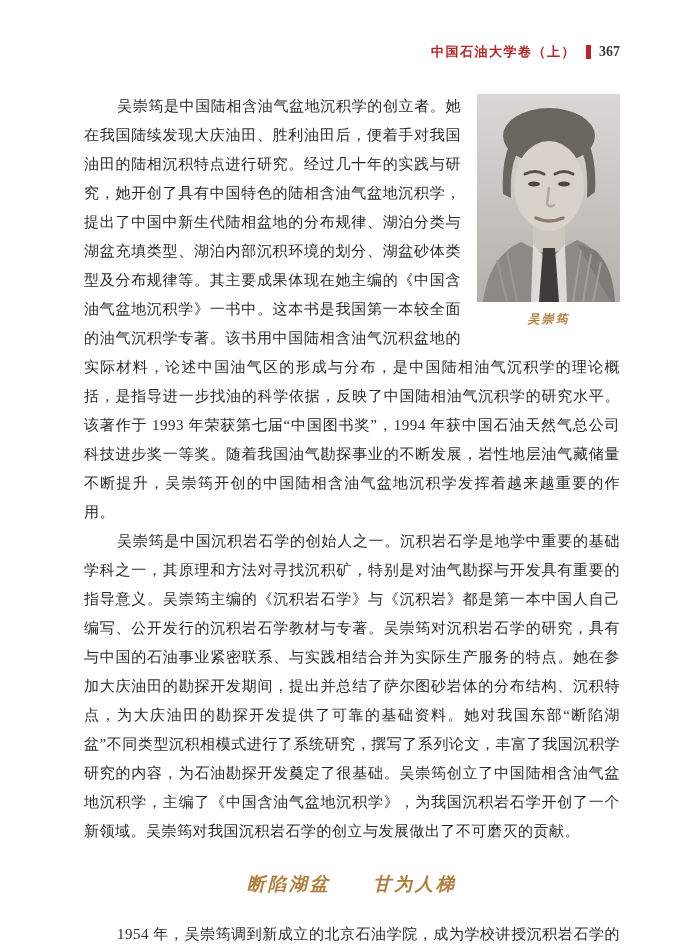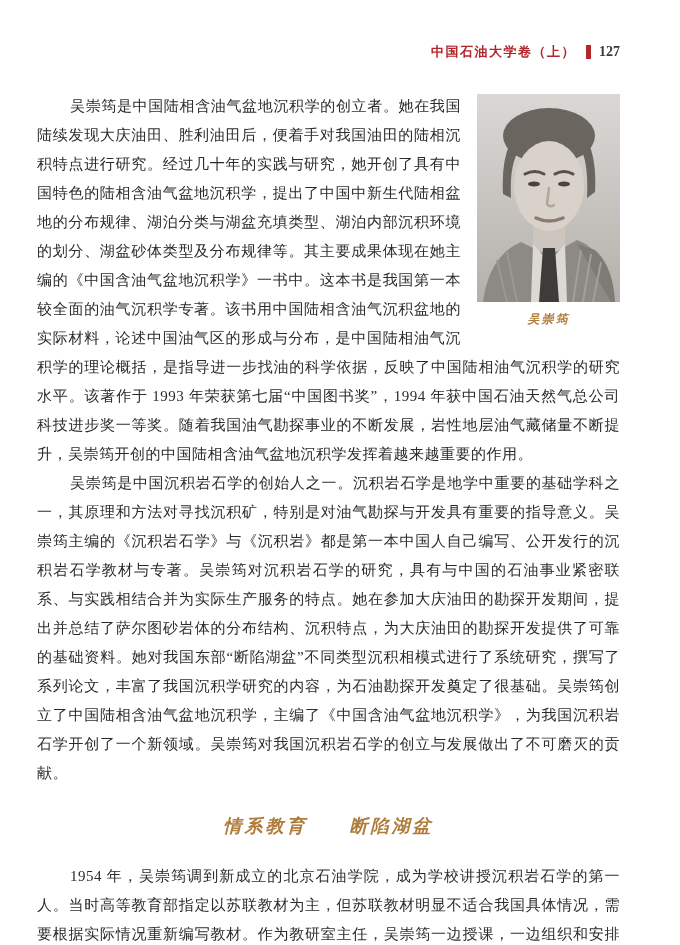--- a/index.html
+++ b/index.html
@@ -9,21 +9,21 @@
   }
   body {
     width: 680px;
     height: 945px;
     font-family: "Liberation Serif", serif;
   }
   .page {
     box-sizing: border-box;
     width: 680px;
     height: 945px;
-    padding: 44px 60px 0 37px;
+    padding: 44px 60px 0 84px;
     overflow: hidden;
     background: #ffffff;
   }
   
   .running-header {
     display: flex;
     justify-content: flex-end;
     align-items: center;
     height: 16px;
     margin-bottom: 32px;
@@ -91,21 +91,21 @@
   }
 </style>
 </head>
 <body>
 
 <div class="page">
 
   <div class="running-header">
     <span class="header-title">中国石油大学卷（上）</span>
     <span class="header-bar"></span>
-    <span class="header-num">127</span>
+    <span class="header-num">367</span>
   </div>
 
   <div class="content">
 
 
     <div class="photo-box">
       <div class="photo">
         <svg viewBox="0 0 143 208" xmlns="http://www.w3.org/2000/svg">
           <defs>
             <linearGradient id="bg" x1="0" y1="0" x2="0" y2="1">
@@ -144,18 +144,18 @@
           <path d="M66 154 L78 154 L82 208 L62 208 Z" fill="#3e3b38"></path>
         </svg>
       </div>
       <div class="photo-caption">吴崇筠</div>
     </div>
 
     <p class="indent">吴崇筠是中国陆相含油气盆地沉积学的创立者。她在我国陆续发现大庆油田、胜利油田后，便着手对我国油田的陆相沉积特点进行研究。经过几十年的实践与研究，她开创了具有中国特色的陆相含油气盆地沉积学，提出了中国中新生代陆相盆地的分布规律、湖泊分类与湖盆充填类型、湖泊内部沉积环境的划分、湖盆砂体类型及分布规律等。其主要成果体现在她主编的《中国含油气盆地沉积学》一书中。这本书是我国第一本较全面的油气沉积学专著。该书用中国陆相含油气沉积盆地的实际材料，论述中国油气区的形成与分布，是中国陆相油气沉积学的理论概括，是指导进一步找油的科学依据，反映了中国陆相油气沉积学的研究水平。该著作于 1993 年荣获第七届“中国图书奖”，1994 年获中国石油天然气总公司科技进步奖一等奖。随着我国油气勘探事业的不断发展，岩性地层油气藏储量不断提升，吴崇筠开创的中国陆相含油气盆地沉积学发挥着越来越重要的作用。</p>
 
     <p class="indent">吴崇筠是中国沉积岩石学的创始人之一。沉积岩石学是地学中重要的基础学科之一，其原理和方法对寻找沉积矿，特别是对油气勘探与开发具有重要的指导意义。吴崇筠主编的《沉积岩石学》与《沉积岩》都是第一本中国人自己编写、公开发行的沉积岩石学教材与专著。吴崇筠对沉积岩石学的研究，具有与中国的石油事业紧密联系、与实践相结合并为实际生产服务的特点。她在参加大庆油田的勘探开发期间，提出并总结了萨尔图砂岩体的分布结构、沉积特点，为大庆油田的勘探开发提供了可靠的基础资料。她对我国东部“断陷湖盆”不同类型沉积相模式进行了系统研究，撰写了系列论文，丰富了我国沉积学研究的内容，为石油勘探开发奠定了很基础。吴崇筠创立了中国陆相含油气盆地沉积学，主编了《中国含油气盆地沉积学》，为我国沉积岩石学开创了一个新领域。吴崇筠对我国沉积岩石学的创立与发展做出了不可磨灭的贡献。</p>
 
-    <div class="section-heading">情系教育　　断陷湖盆</div>
+    <div class="section-heading">断陷湖盆　　甘为人梯</div>
 
     <p class="indent">1954 年，吴崇筠调到新成立的北京石油学院，成为学校讲授沉积岩石学的第一人。当时高等教育部指定以苏联教材为主，但苏联教材明显不适合我国具体情况，需要根据实际情况重新编写教材。作为教研室主任，吴崇筠一边授课，一边组织和安排编写教材。她先后编写或主编的《沉积岩石学参考教材》《沉积岩石学》《沉积岩》，无一不具有开创性意义。</p>
 
   </div>
 </div>
 
 </body></html>

